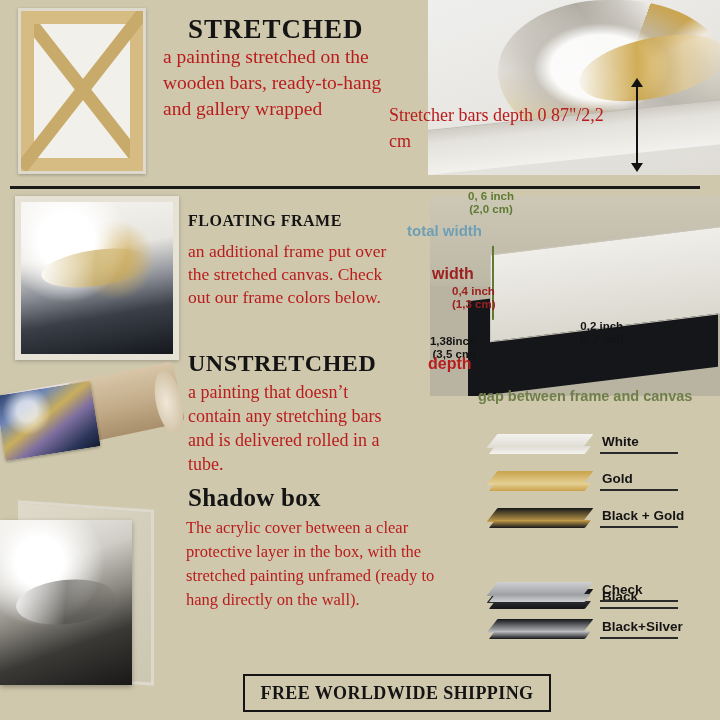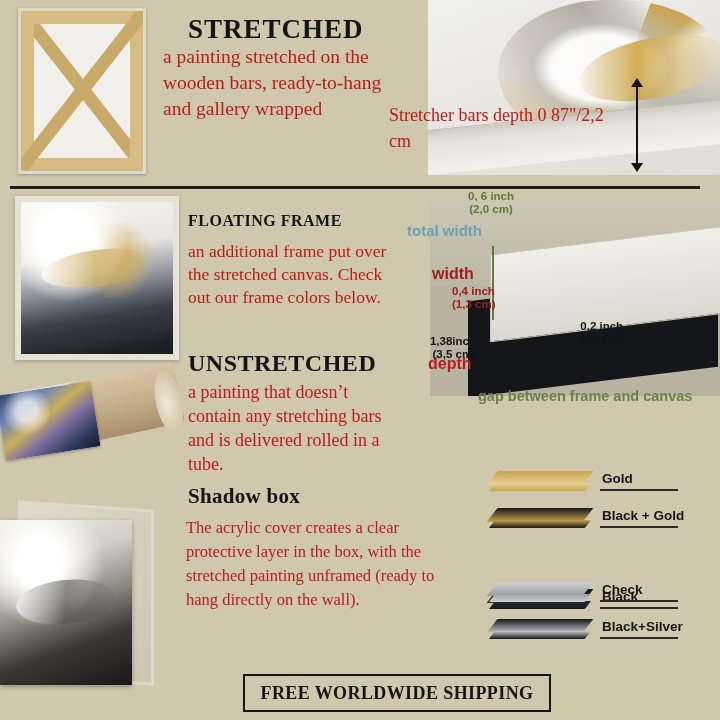--- a/index.html
+++ b/index.html
@@ -325,21 +325,21 @@
     background:
       radial-gradient(circle at 30% 30%, rgba(255,255,255,.7) 0 12%, rgba(255,255,255,0) 30%),
       linear-gradient(150deg,#2c3f6b 0%, #6f86b6 25%, #c9ae5c 45%, #7e6fa0 62%, #2b3558 85%, #121a30 100%);
     border-radius: 2px;
     box-shadow: 0 1px 3px rgba(0,0,0,.3);
   }
 
   
   #shadow-title {
     left: 188px; top: 484px;
-    font-size: 21px;
+    font-size: 25px;
   }
   #shadow-desc {
     left: 186px; top: 516px;
     width: 280px;
     font-size: 16.5px;
     line-height: 24px;
   }
 
   .shadowbox {
     left: 10px; top: 505px;
@@ -491,23 +491,31 @@
   <div class="abs title-serif" id="unstretched-title">UNSTRETCHED</div>
 
   <div class="abs shadowbox">
     <div class="sb-case"></div>
   </div>
   <div class="abs sb-art">
     <div class="smear"></div>
   </div>
 
   <div class="abs title-serif" id="shadow-title">Shadow box</div>
-  <div class="abs body-serif" id="shadow-desc">The acrylic cover creates a clear protective layer in the box, with the stretched painting unframed (ready to hang directly on the wall).</div>
+  <div class="abs body-serif" id="shadow-desc">The acrylic cover between a clear protective layer in the box, with the stretched painting unframed (ready to hang directly on the wall).</div>
 
   <div class="abs swatches" id="frame-swatches">
+      <div class="swatch-row" style="top: 0px;">
+        <div class="corner">
+          <div class="stick" style="background: linear-gradient(rgb(244, 243, 239), rgb(222, 219, 210)); top: 4px;"></div>
+          <div class="stick" style="background: linear-gradient(rgb(222, 219, 210), rgb(244, 243, 239)); top: 16px; height: 8px;"></div>
+        </div>
+        <div class="swatch-label">White</div>
+        <div class="swatch-underline"></div>
+      </div>
       <div class="swatch-row" style="top: 37px;">
         <div class="corner">
           <div class="stick" style="background: linear-gradient(rgb(201, 162, 75), rgb(231, 212, 154)); top: 4px;"></div>
           <div class="stick" style="background: linear-gradient(rgb(231, 212, 154), rgb(201, 162, 75)); top: 16px; height: 8px;"></div>
         </div>
         <div class="swatch-label">Gold</div>
         <div class="swatch-underline"></div>
       </div>
       <div class="swatch-row" style="top: 74px;">
         <div class="corner">

